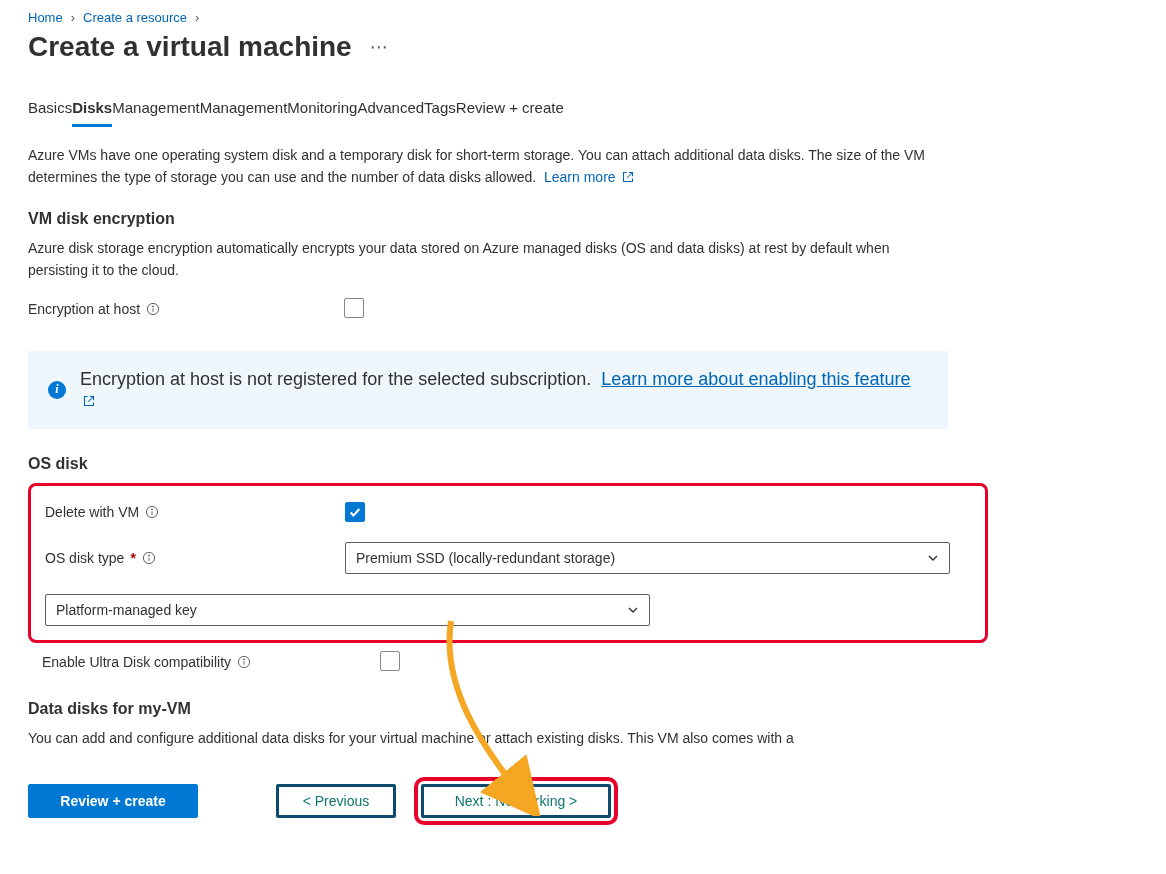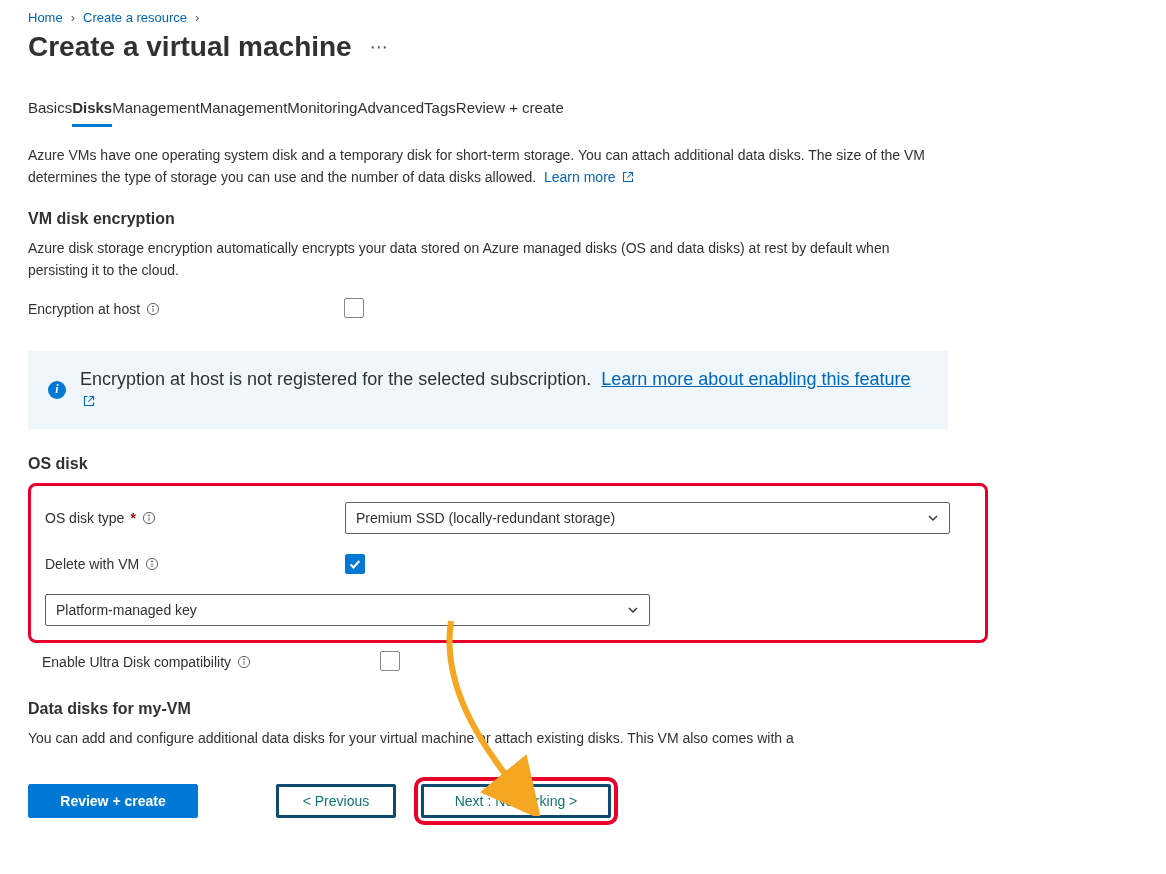--- a/index.html
+++ b/index.html
@@ -262,57 +262,57 @@
     </a>
   </span>
 </div>
 
 <div class="section-h">OS disk</div>
 
 <div class="highlight-box" style="position:relative;">
 
   <div class="form-row">
     <div class="form-label">
+      <span>Delete with VM</span>
+      <span class="info-icon">
+        <svg viewBox="0 0 16 16" fill="none" stroke="#605e5c" stroke-width="1.1">
+            <circle cx="8" cy="8" r="6.4"></circle>
+            <circle cx="8" cy="5" r="0.6" fill="#605e5c"></circle>
+            <path d="M8 7.2v4"></path>
+          </svg>
+      </span>
+    </div>
+    <div class="form-control">
+      <span class="checkbox checked">
+        <svg viewBox="0 0 16 16" stroke="#fff" stroke-width="2.4" fill="none">
+            <path d="M3 8.5 6.2 12 13 4.5"></path>
+          </svg>
+      </span>
+    </div>
+  </div>
+
+  <div class="form-row">
+    <div class="form-label">
       <span>OS disk type</span>
       <span class="req">*</span>
       <span class="info-icon">
         <svg viewBox="0 0 16 16" fill="none" stroke="#605e5c" stroke-width="1.1">
             <circle cx="8" cy="8" r="6.4"></circle>
             <circle cx="8" cy="5" r="0.6" fill="#605e5c"></circle>
             <path d="M8 7.2v4"></path>
           </svg>
       </span>
     </div>
     <div class="form-control">
       <div class="select">
         <span>Premium SSD (locally-redundant storage)</span>
         <svg class="chev-d" width="12" height="12" viewBox="0 0 12 12" fill="none" stroke="#323130" stroke-width="1.4">
             <path d="M2 4l4 4 4-4"></path>
           </svg>
       </div>
-    </div>
-  </div>
-
-  <div class="form-row">
-    <div class="form-label">
-      <span>Delete with VM</span>
-      <span class="info-icon">
-        <svg viewBox="0 0 16 16" fill="none" stroke="#605e5c" stroke-width="1.1">
-            <circle cx="8" cy="8" r="6.4"></circle>
-            <circle cx="8" cy="5" r="0.6" fill="#605e5c"></circle>
-            <path d="M8 7.2v4"></path>
-          </svg>
-      </span>
-    </div>
-    <div class="form-control">
-      <span class="checkbox checked">
-        <svg viewBox="0 0 16 16" stroke="#fff" stroke-width="2.4" fill="none">
-            <path d="M3 8.5 6.2 12 13 4.5"></path>
-          </svg>
-      </span>
     </div>
   </div>
 
   <div class="form-row" style="margin-bottom:6px;">
     <div class="form-control">
       <div class="select">
         <span>Platform-managed key</span>
         <svg class="chev-d" width="12" height="12" viewBox="0 0 12 12" fill="none" stroke="#323130" stroke-width="1.4">
             <path d="M2 4l4 4 4-4"></path>
           </svg>

